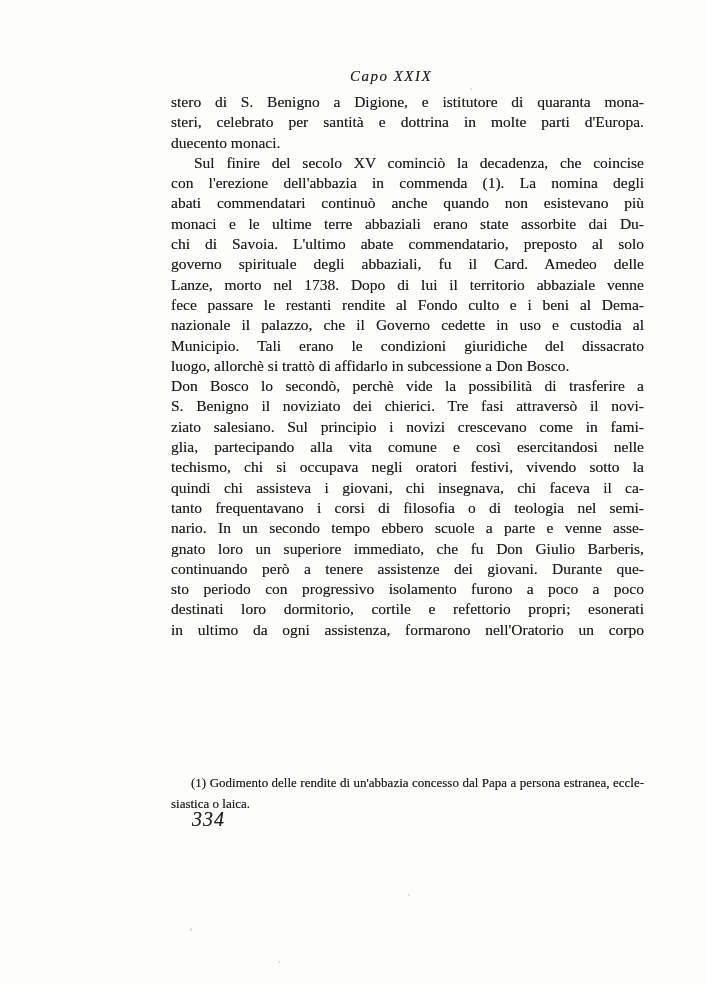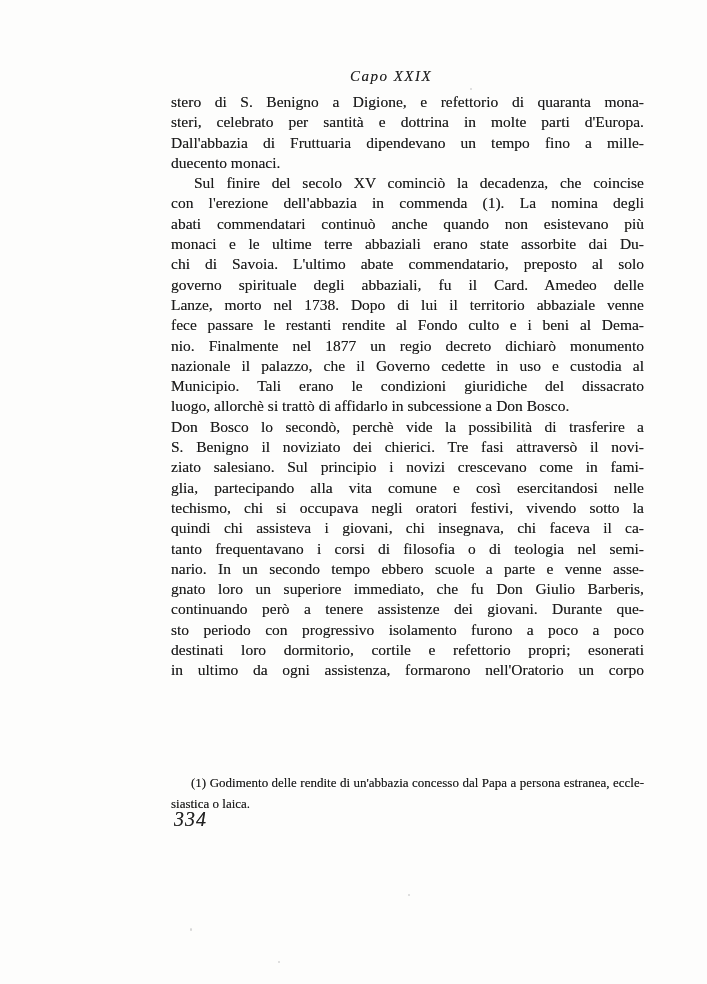--- a/index.html
+++ b/index.html
@@ -52,21 +52,21 @@
     width: 473px;
   }
   .footnote .line {
     font-size: 13px;
     line-height: 21px;
     text-shadow: 0 0 0.3px rgba(0,0,0,0.5);
   }
   .footnote .line.indent { text-indent: 20px; }
   .page-number {
     position: absolute;
-    left: 174px;
+    left: 192px;
     top: 808px;
     font-size: 20px;
     font-style: italic;
     letter-spacing: 1px;
     color: #222;
     text-shadow: 0 0 0.4px rgba(0,0,0,0.5);
   }
   .speck {
     position: absolute;
     background: #8a8a8a;
@@ -80,35 +80,33 @@
   .speck.s5 { left: 523px; top: 440px; width: 2px; height: 2px; }
 </style>
 </head>
 <body>
 
 <div class="page">
   <div class="running-head">Capo XXIX</div>
 
   <div class="text-block">
       <div class="paragraph">
-        <div class="line">stero di S. Benigno a Digione, e refettorio di quaranta mona-</div>
+        <div class="line">stero di S. Benigno a Digione, e istitutore di quaranta mona-</div>
         <div class="line">steri, celebrato per santità e dottrina in molte parti d'Europa.</div>
-        <div class="line">Dall'abbazia di Fruttuaria dipendevano un tempo fino a mille-</div>
         <div class="line para-end">duecento monaci.</div>
       </div>
       <div class="paragraph">
         <div class="line indent">Sul finire del secolo XV cominciò la decadenza, che coincise</div>
         <div class="line">con l'erezione dell'abbazia in commenda (1). La nomina degli</div>
         <div class="line">abati commendatari continuò anche quando non esistevano più</div>
         <div class="line">monaci e le ultime terre abbaziali erano state assorbite dai Du-</div>
         <div class="line">chi di Savoia. L'ultimo abate commendatario, preposto al solo</div>
         <div class="line">governo spirituale degli abbaziali, fu il Card. Amedeo delle</div>
         <div class="line">Lanze, morto nel 1738. Dopo di lui il territorio abbaziale venne</div>
         <div class="line">fece passare le restanti rendite al Fondo culto e i beni al Dema-</div>
-        <div class="line">nio. Finalmente nel 1877 un regio decreto dichiarò monumento</div>
         <div class="line">nazionale il palazzo, che il Governo cedette in uso e custodia al</div>
         <div class="line">Municipio. Tali erano le condizioni giuridiche del dissacrato</div>
         <div class="line para-end">luogo, allorchè si trattò di affidarlo in subcessione a Don Bosco.</div>
       </div>
       <div class="paragraph">
         <div class="line">Don Bosco lo secondò, perchè vide la possibilità di trasferire a</div>
         <div class="line">S. Benigno il noviziato dei chierici. Tre fasi attraversò il novi-</div>
         <div class="line">ziato salesiano. Sul principio i novizi crescevano come in fami-</div>
         <div class="line">glia, partecipando alla vita comune e così esercitandosi nelle</div>
         <div class="line">techismo, chi si occupava negli oratori festivi, vivendo sotto la</div>

